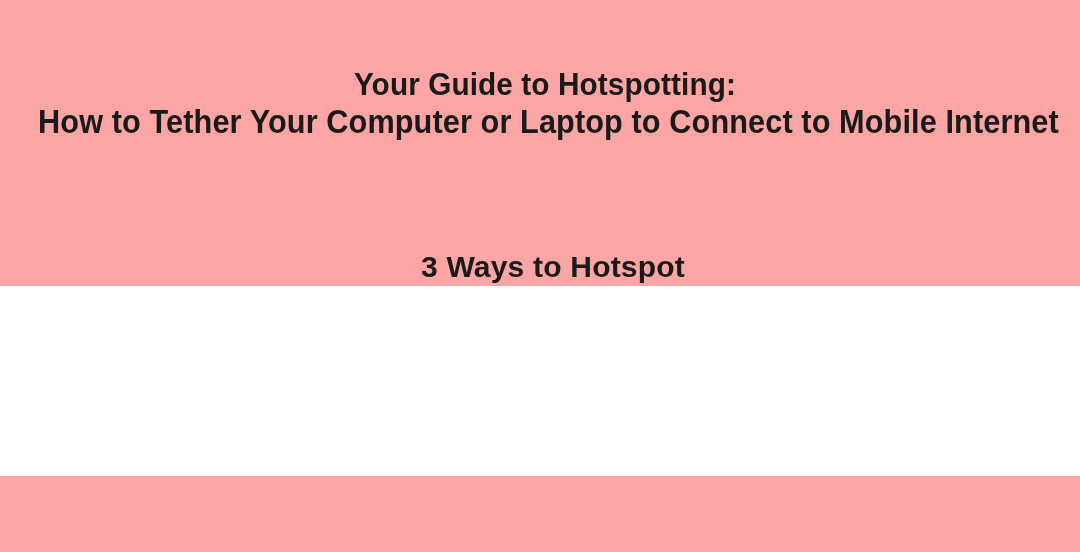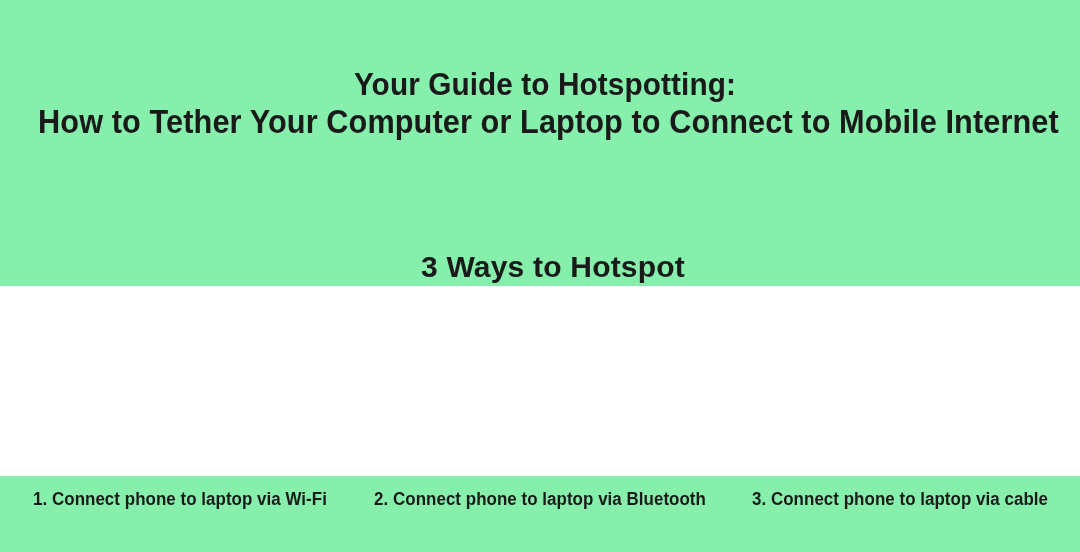--- a/index.html
+++ b/index.html
@@ -13,21 +13,21 @@
     overflow: hidden;
     font-family: "Liberation Sans", sans-serif;
     color: #1a1a1a;
     -webkit-font-smoothing: antialiased;
   }
 
   .page {
     position: relative;
     width: 1080px;
     height: 552px;
-    background: #86efac;
+    background: #fca5a5;
   }
 
   
   .headline {
     position: absolute;
     left: 0;
     top: 44px;
     width: 1090px;
     text-align: center;
     font-family: "Liberation Sans Narrow", "Liberation Sans", sans-serif;
@@ -111,19 +111,14 @@
   </h1>
 
   <h2 class="section-title">3 Ways to Hotspot</h2>
 
   <div class="steps-illustrations">
     <div class="illustration-slot"></div>
     <div class="illustration-slot"></div>
     <div class="illustration-slot"></div>
   </div>
 
-  <div class="steps-captions">
-    <div class="step-caption">1. Connect phone to laptop via Wi-Fi</div>
-    <div class="step-caption">2. Connect phone to laptop via Bluetooth</div>
-    <div class="step-caption">3. Connect phone to laptop via cable</div>
-  </div>
 
 </div>
 
 </body></html>

